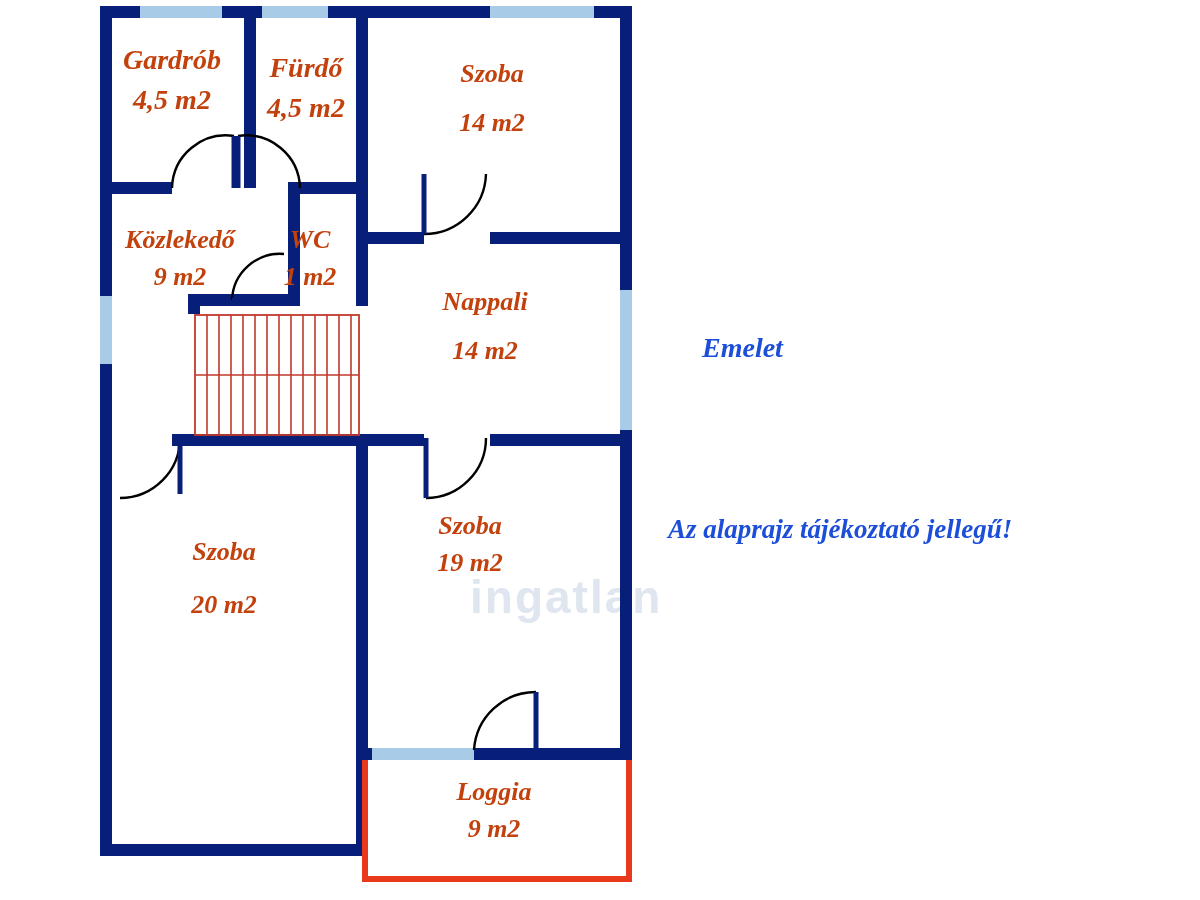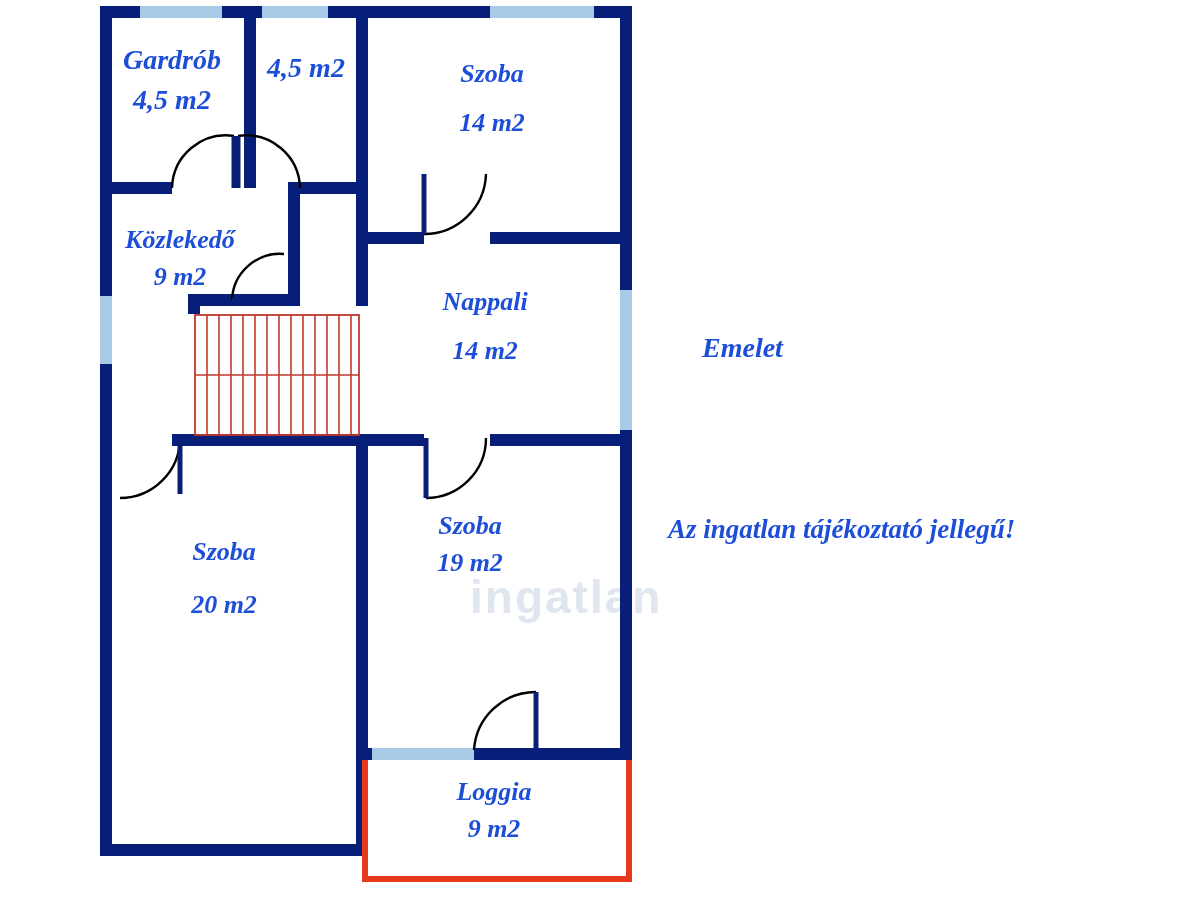--- a/index.html
+++ b/index.html
@@ -25,21 +25,21 @@
     position: absolute;
     background: #a8cbe8;
   }
   .loggia-rail {
     position: absolute;
     background: #e8391d;
   }
   .room-label {
     position: absolute;
     text-align: center;
-    color: #1d4ed8;
+    color: #c2410c;
     font-style: italic;
     font-weight: bold;
     line-height: 1.42;
     white-space: nowrap;
   }
   .room-label .name {
     display: block;
   }
   .room-label .area {
     display: block;
@@ -215,33 +215,38 @@
       <line x1="157" y1="1" x2="157" y2="121"></line>
     </svg>
   </div>
 
   <div class="room-label" style="left:108px; top:40px; width:128px; font-size:28px;">
     <span class="name">Gardrób</span>
     <span class="area">4,5 m2</span>
   </div>
 
   <div class="room-label" style="left:244px; top:48px; width:124px; font-size:28px;">
+    <span class="name">Fürdő</span>
     <span class="area">4,5 m2</span>
   </div>
 
   <div class="room-label" style="left:392px; top:56px; width:200px; font-size:26px;">
     <span class="name">Szoba</span>
     <span class="area" style="margin-top:12px;">14 m2</span>
   </div>
 
   <div class="room-label" style="left:100px; top:222px; width:160px; font-size:26px;">
     <span class="name">Közlekedő</span>
     <span class="area">9 m2</span>
   </div>
 
+  <div class="room-label" style="left:254px; top:222px; width:112px; font-size:26px;">
+    <span class="name">WC</span>
+    <span class="area">1 m2</span>
+  </div>
 
   <div class="room-label" style="left:386px; top:284px; width:198px; font-size:26px;">
     <span class="name">Nappali</span>
     <span class="area" style="margin-top:12px;">14 m2</span>
   </div>
 
   <div class="room-label" style="left:128px; top:534px; width:192px; font-size:26px;">
     <span class="name">Szoba</span>
     <span class="area" style="margin-top:16px;">20 m2</span>
   </div>
@@ -251,15 +256,15 @@
     <span class="area" style="margin-top:0;">19 m2</span>
   </div>
 
   <div class="room-label" style="left:398px; top:774px; width:192px; font-size:26px;">
     <span class="name">Loggia</span>
     <span class="area">9 m2</span>
   </div>
 
   <div class="side-note" style="left:702px; top:332px; font-size:28px;">Emelet</div>
 
-  <div class="side-note" style="left:668px; top:514px; font-size:27px;">Az ingatlan tájékoztató jellegű!</div>
+  <div class="side-note" style="left:668px; top:514px; font-size:27px;">Az alaprajz tájékoztató jellegű!</div>
 
 </div>
 
 </body></html>

